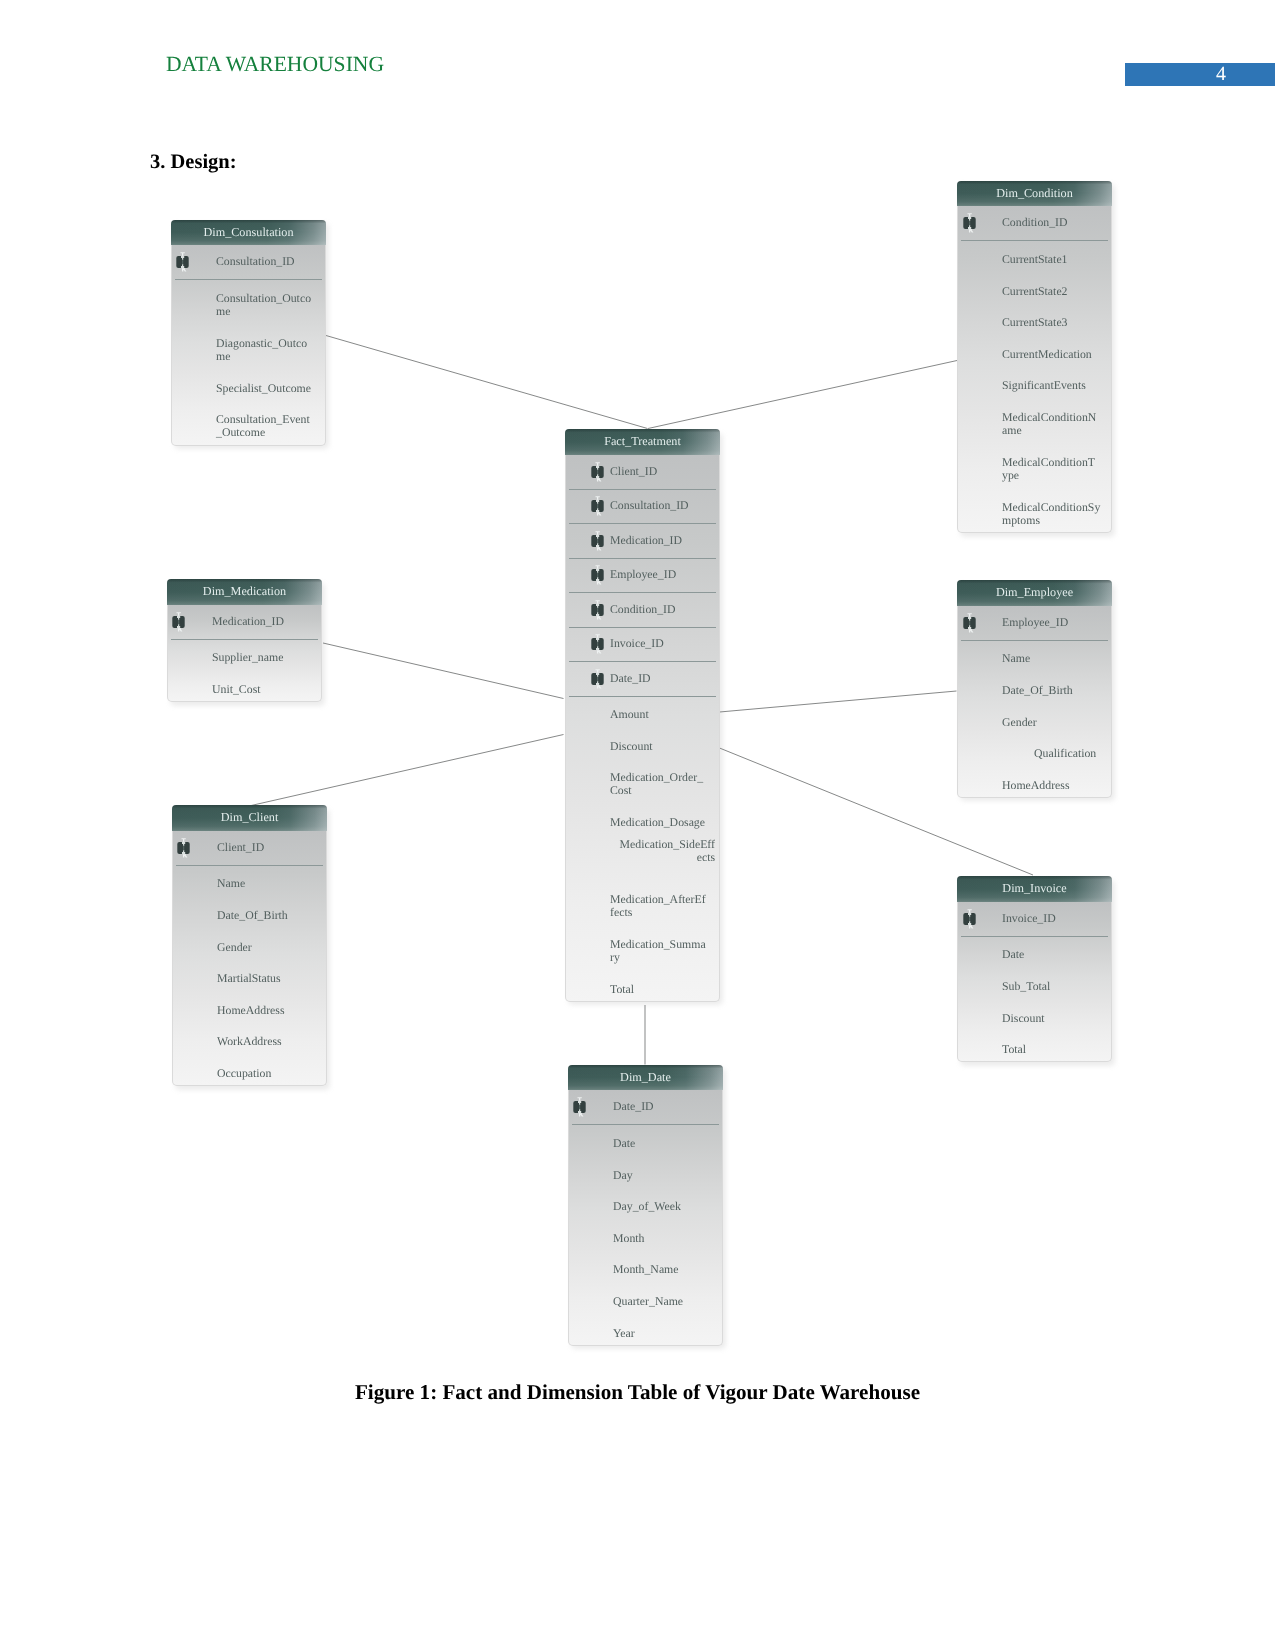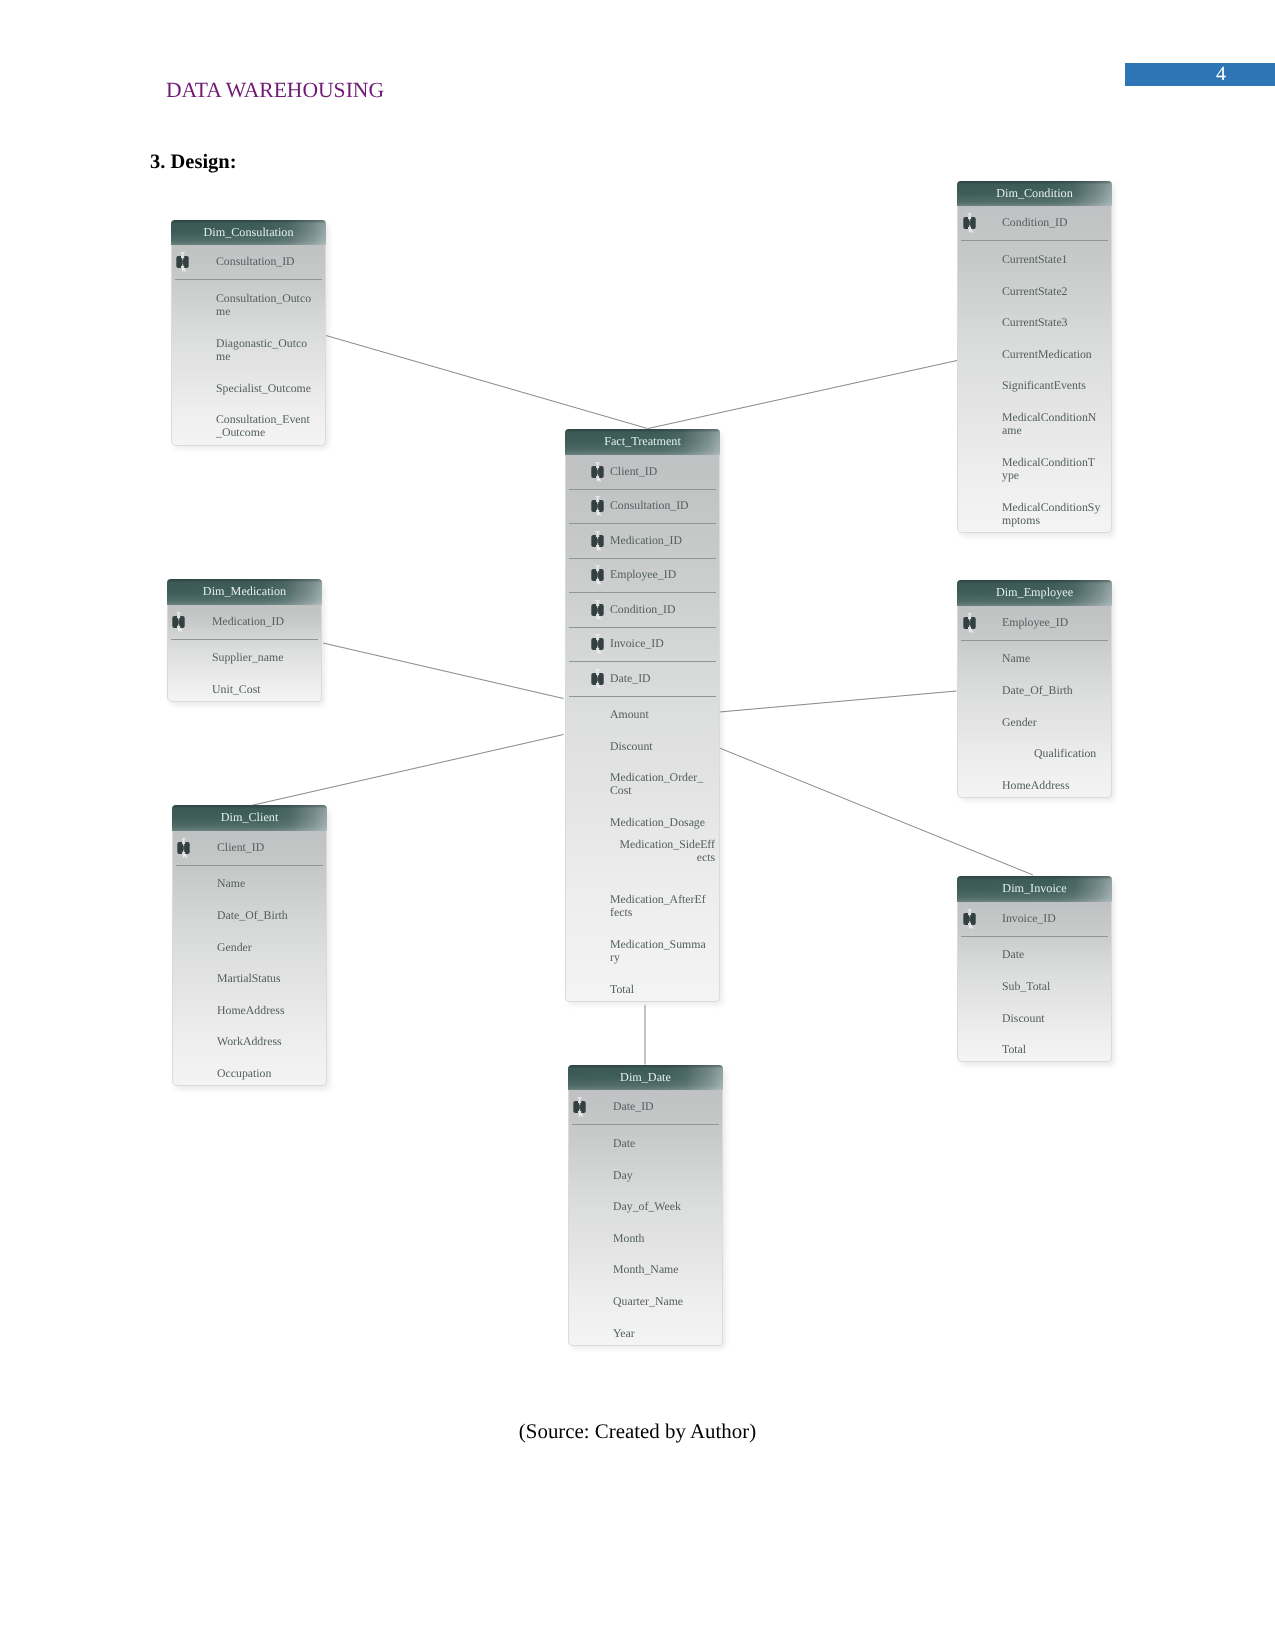--- a/index.html
+++ b/index.html
@@ -1,19 +1,19 @@
 <!DOCTYPE html>
 <html><head>
 <meta charset="utf-8">
 <title>Data Warehousing</title>
 <style>
   html,body{margin:0;padding:0;}
   body{width:1275px;height:1651px;background:#ffffff;font-family:"Liberation Serif",serif;position:relative;overflow:hidden;-webkit-font-smoothing:antialiased;text-rendering:geometricPrecision;}
   .page{position:absolute;left:0;top:0;width:1275px;height:1651px;}
-  .hdr-title{position:absolute;left:166px;top:78px;font-size:21.6px;color:#701a75;}
+  .hdr-title{position:absolute;left:166px;top:52px;font-size:21.6px;color:#15803d;}
   .pagenum-bar{position:absolute;left:1125px;top:63px;width:150px;height:23px;background:#2e75b6;}
   .pagenum{position:absolute;left:1125px;top:63px;width:192px;height:23px;line-height:23px;text-align:center;color:#fff;font-size:20px;}
   .section-title{position:absolute;left:150px;top:151px;font-size:20.5px;font-weight:bold;color:#000;}
   .caption1{position:absolute;left:0;top:1380px;width:1275px;text-align:center;font-size:21.1px;font-weight:bold;}
   .caption2{position:absolute;left:0;top:1419px;width:1275px;text-align:center;font-size:20.9px;}
   #diagram{position:absolute;left:0;top:0;width:1275px;height:1651px;pointer-events:none;}
 
   .tbl{position:absolute;}
   .tbl-shadow{position:absolute;left:3px;top:3.5px;width:100%;height:100%;background:rgba(140,140,140,0.17);border-radius:5px;filter:blur(2.6px);}
   .tbl-head{position:absolute;left:0;top:0;right:0;height:25.5px;border-radius:4px 4px 0 0;
@@ -448,14 +448,14 @@
           </div>
           <div class="row" style="top:192.46999999999997px;height:31.6px;">
             <span class="row-txt" style="top:12.5px;">Quarter_Name</span>
           </div>
           <div class="row" style="top:224.06999999999996px;height:31.6px;">
             <span class="row-txt" style="top:12.5px;">Year</span>
           </div>
         </div>
       </div>
     </div>
-  <div class="caption2">(Source: Created by Author)</div>
+  <div class="caption1">Figure 1: Fact and Dimension Table of Vigour Date Warehouse</div>
 </div>
 
 </body></html>

